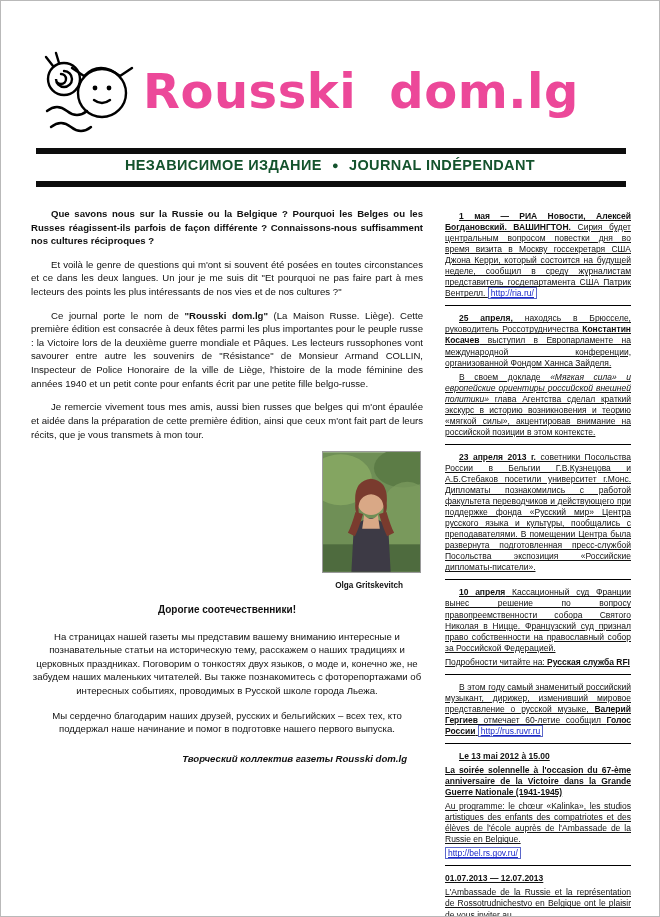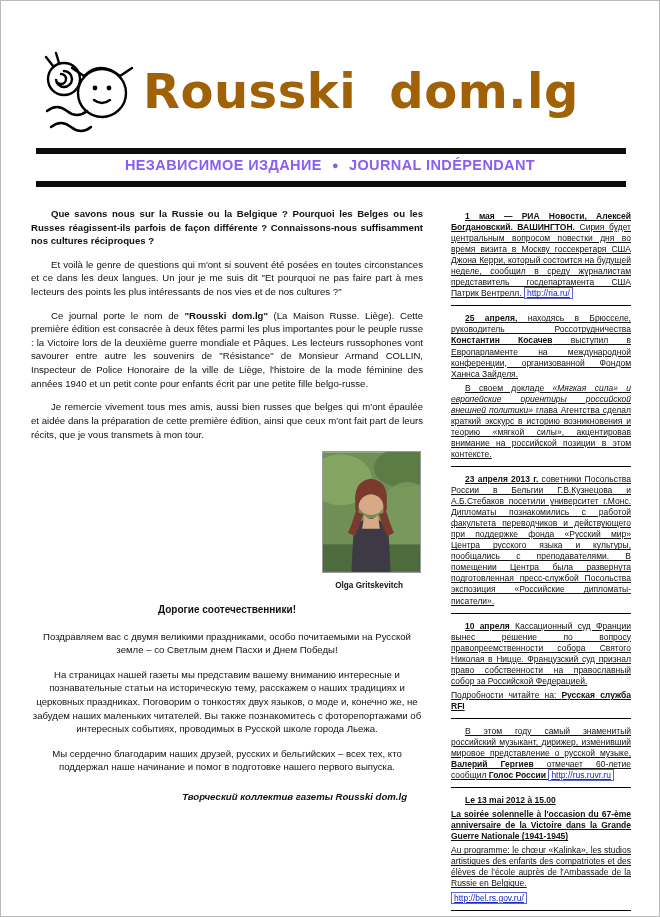--- a/index.html
+++ b/index.html
@@ -9,32 +9,32 @@
     position:relative; width:660px; height:917px; margin:0 auto;
     background:#ffffff; overflow:hidden; border:1px solid #b9b9b9;
   }
   
   .masthead { position:absolute; top:48px; left:38px; right:32px; height:100px; }
   .logo-art { position:absolute; left:0; top:-2px; }
   .m-title {
     position:absolute; left:104px; top:18px;
     font-family:"DejaVu Sans", sans-serif; font-weight:bold;
     font-size:48px; line-height:1; letter-spacing:0.5px; word-spacing:16px;
-    color:#a16207; white-space:nowrap;
+    color:#ec4899; white-space:nowrap;
   }
   .rule { position:absolute; left:35px; right:33px; height:6px; background:#0d0d0d; }
   .rule-top { top:147px; }
   .rule-bottom { top:180px; }
   .banner {
     position:absolute; top:156px; left:0; right:0; text-align:center;
-    font-size:14.5px; font-weight:bold; letter-spacing:0.4px; color:#8b5cf6;
+    font-size:14.5px; font-weight:bold; letter-spacing:0.4px; color:#14532d;
   }
   .banner .bullet { padding:0 10px; font-size:11px; vertical-align:1px; }
   
-  .columns { position:absolute; top:206px; left:30px; right:28px; bottom:10px; display:flex; gap:28px;justify-content:flex-end; }
+  .columns { position:absolute; top:206px; left:30px; right:28px; bottom:10px; display:flex; gap:22px;justify-content:flex-end; }
   .col-left { flex:0 0 392px; width:392px; font-size:9.6px; line-height:1.42; text-align:justify; }
   .col-left p.para { text-indent:20px; margin-bottom:10px; }
   .col-right { flex:1; font-size:8.5px; line-height:1.3; text-align:justify;text-decoration:underline; }
   .b { font-weight:bold; }
   .i { font-style:italic; }
   .link {
     color:#1726c9; text-decoration:underline;
     border:1px solid #5a66c9; padding:0 2px; white-space:nowrap;
   }
   
@@ -100,21 +100,20 @@
           <path d="M29 122 L31 84 Q33 69 49 67 Q65 69 67 84 L69 122 Z" fill="#3d3a45"></path>
           <path d="M42 64 Q49 72 56 64 L58 78 L40 78 Z" fill="#d9a886"></path>
           <circle cx="49" cy="50" r="14" fill="#d9a886"></circle>
           <path d="M33 52 Q31 29 49 27 Q67 29 65 52 Q66 62 61 65 Q65 45 49 43 Q33 45 37 65 Q32 62 33 52 Z" fill="#7a3b2e"></path>
           <path d="M37 62 Q33 76 29 84 M61 62 Q65 76 69 84" stroke="#7a3b2e" stroke-width="8" fill="none"></path>
         </svg>
         <div class="caption-name">Olga Gritskevitch</div>
       </div>
 
       <div class="greeting">Дорогие соотечественники!</div>
-      <p class="centered">Поздравляем вас с двумя великими праздниками, особо почитаемыми на Русской земле – со Светлым днем Пасхи и Днем Победы!</p>
       <p class="centered">На страницах нашей газеты мы представим вашему вниманию интересные и познавательные статьи на историческую тему, расскажем о наших традициях и церковных праздниках. Поговорим о тонкостях двух языков, о моде и, конечно же, не забудем наших маленьких читателей. Вы также познакомитесь с фоторепортажами об интересных событиях, проводимых в Русской школе города Льежа.</p>
       <p class="centered">Мы сердечно благодарим наших друзей, русских и бельгийских – всех тех, кто поддержал наше начинание и помог в подготовке нашего первого выпуска.</p>
       <div class="signature">Творческий коллектив газеты Rousski dom.lg</div>
     </div>
 
     <div class="col-right">
 
       <div class="news-item">
         <div class="para"><span class="b">1 мая — РИА Новости, Алексей Богдановский. ВАШИНГТОН.</span><span> Сирия будет центральным вопросом повестки дня во время визита в Москву госсекретаря США Джона Керри, который состоится на будущей неделе, сообщил в среду журналистам представитель госдепартамента США Патрик Вентрелл. </span><span class="link">http://ria.ru/</span></div>
       </div>

